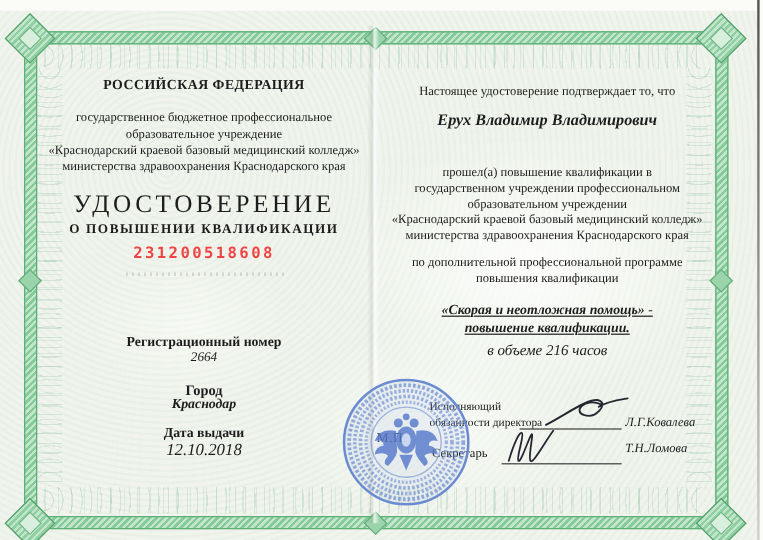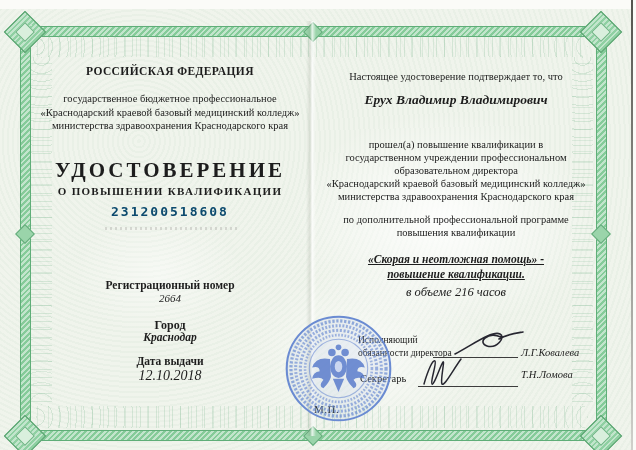--- a/index.html
+++ b/index.html
@@ -47,21 +47,21 @@
       repeating-radial-gradient(circle at 50% 0%, rgba(120,180,140,.28) 0 1px, rgba(0,0,0,0) 1px 8px),
       repeating-radial-gradient(circle at 50% 100%, rgba(120,180,140,.22) 0 1px, rgba(0,0,0,0) 1px 11px);}
   .crease{position:absolute;left:306px;top:12px;bottom:14px;width:10px;
     background:linear-gradient(90deg, rgba(0,0,0,0), rgba(90,100,80,.15) 40%, rgba(255,255,255,.75) 62%, rgba(0,0,0,0));}
   
   .t{position:absolute;text-align:center;}
   .lc{left:28px;width:284px;}
   .rc{left:322px;width:268px;}
   .country{top:65px;font-weight:bold;font-size:11.5px;letter-spacing:.4px;}
   .inst{top:92px;font-size:10.5px;line-height:13.5px;}
-  .doc-title{top:158px;font-weight:bold;font-size:21px;letter-spacing:3px;}
+  .doc-title{top:158px;font-weight:normal;font-size:21px;letter-spacing:3px;}
   .doc-subtitle{top:185px;font-weight:bold;font-size:11px;letter-spacing:1.3px;}
   .serial{top:204px;font-family:"DejaVu Sans Mono","Liberation Mono",monospace;
     font-size:13px;letter-spacing:2px;font-weight:bold;}
   .microline{position:absolute;left:105px;top:227px;width:135px;height:3px;opacity:.5;
     background:repeating-linear-gradient(90deg,#b9b9b4 0 2px, rgba(0,0,0,0) 2px 5px);}
   .reg-label{top:279px;font-weight:bold;font-size:11.5px;}
   .reg-num{top:292px;font-style:italic;font-size:11px;}
   .city-label{top:318px;font-weight:bold;font-size:12px;}
   .city-val{top:331px;font-weight:bold;font-style:italic;font-size:11.5px;}
   .date-label{top:355px;font-weight:bold;font-size:11.5px;}
@@ -80,21 +80,21 @@
   .sec-label{left:360px;top:372px;font-size:10.5px;}
   .sig-line{position:absolute;height:1px;background:#3c3c3c;}
   .dir-line{left:433px;top:357px;width:85px;}
   .sec-line{left:418px;top:386px;width:100px;}
   .sig-name{position:absolute;font-style:italic;font-size:10.5px;text-align:left;}
   .dir-name{left:521px;top:347px;}
   .sec-name{left:521px;top:369px;}
   .sig-svg{position:absolute;}
   .dir-sig{left:449px;top:329px;width:78px;height:28px;}
   .sec-sig{left:417px;top:354px;width:48px;height:34px;}
-  .mp{position:absolute;left:314px;top:359px;font-size:11px;letter-spacing:.5px;color:#20242c;margin-top:44px;}
+  .mp{position:absolute;left:314px;top:359px;font-size:11px;letter-spacing:.5px;color:#20242c;}
   .seal{position:absolute;left:282px;top:312px;width:113px;height:113px;pointer-events:none;}
 </style>
 </head>
 <body>
 
 <div class="scan">
 
   <div class="paper">
     <div class="band band-top"></div>
     <div class="band band-bottom"></div>
@@ -111,40 +111,41 @@
     <div class="diamond-mid dm-top"></div>
     <div class="diamond-mid dm-bottom"></div>
     <div class="diamond-mid dm-left"></div>
     <div class="diamond-mid dm-right"></div>
     <div class="crease"></div>
   </div>
 
   <div class="t lc country">РОССИЙСКАЯ ФЕДЕРАЦИЯ</div>
   <div class="t lc inst">
     <div>государственное бюджетное профессиональное</div>
+    <div>образовательное учреждение</div>
     <div>«Краснодарский краевой базовый медицинский колледж»</div>
     <div>министерства здравоохранения Краснодарского края</div>
   </div>
   <div class="t lc doc-title">УДОСТОВЕРЕНИЕ</div>
   <div class="t lc doc-subtitle">О ПОВЫШЕНИИ КВАЛИФИКАЦИИ</div>
-  <div class="t lc serial" style="color:#0c4a6e;">231200518608</div>
+  <div class="t lc serial" style="color:#ef4444;">231200518608</div>
   <div class="microline"></div>
   <div class="t lc reg-label">Регистрационный номер</div>
   <div class="t lc reg-num">2664</div>
   <div class="t lc city-label">Город</div>
   <div class="t lc city-val">Краснодар</div>
   <div class="t lc date-label">Дата выдачи</div>
   <div class="t lc date-val">12.10.2018</div>
 
   <div class="t rc confirm">Настоящее удостоверение подтверждает то, что</div>
   <div class="t rc holder">Ерух Владимир Владимирович</div>
   <div class="t rc completion">
     <div>прошел(а) повышение квалификации в</div>
     <div>государственном учреждении профессиональном</div>
-    <div>образовательном директора</div>
+    <div>образовательном учреждении</div>
     <div>«Краснодарский краевой базовый медицинский колледж»</div>
     <div>министерства здравоохранения Краснодарского края</div>
   </div>
   <div class="t rc prog-intro">
     <div>по дополнительной профессиональной программе</div>
     <div>повышения квалификации</div>
   </div>
   <div class="t rc prog-name">
     <div><span>«Скорая и неотложная помощь» -</span></div>
     <div><span>повышение квалификации.</span></div>

